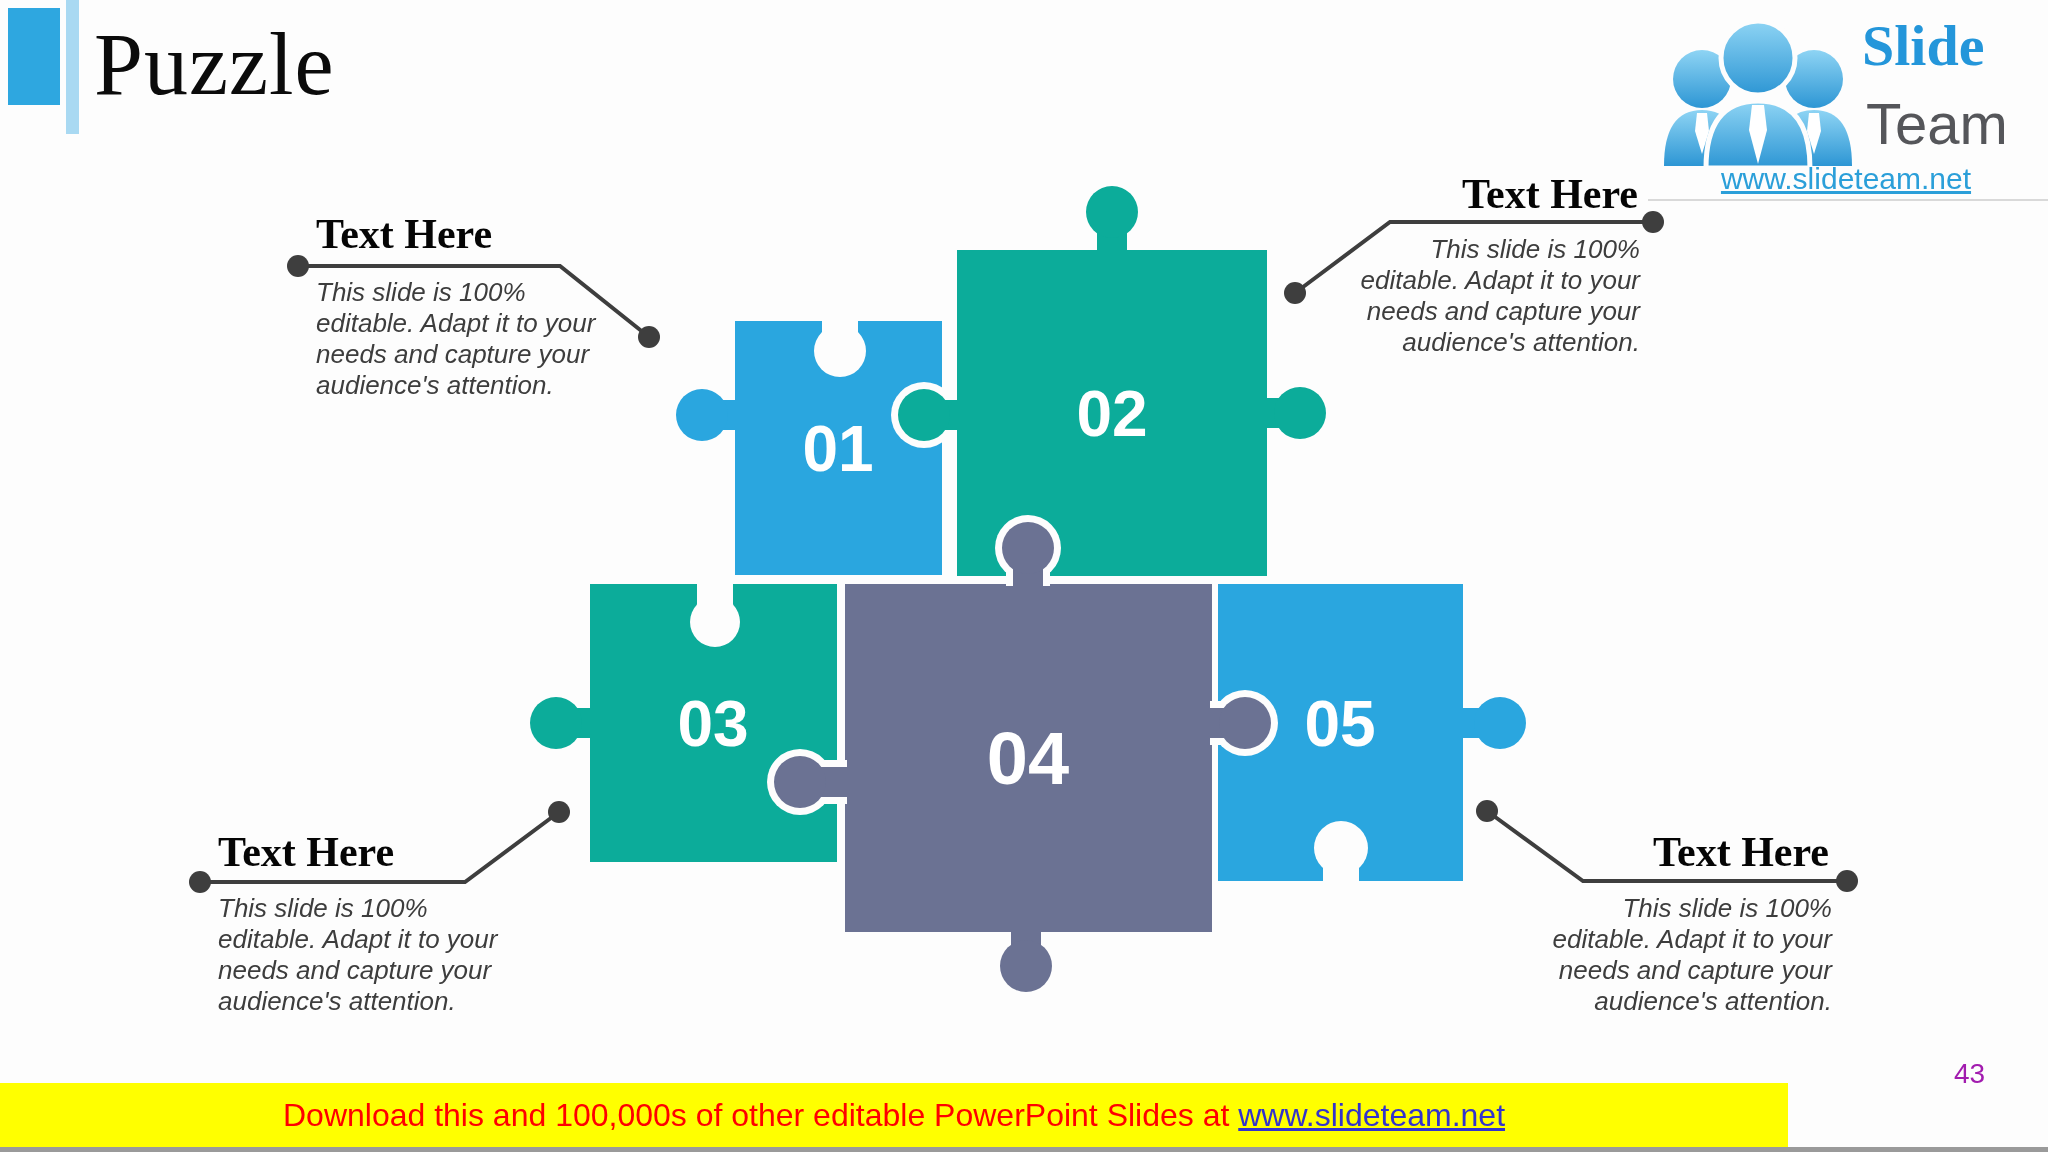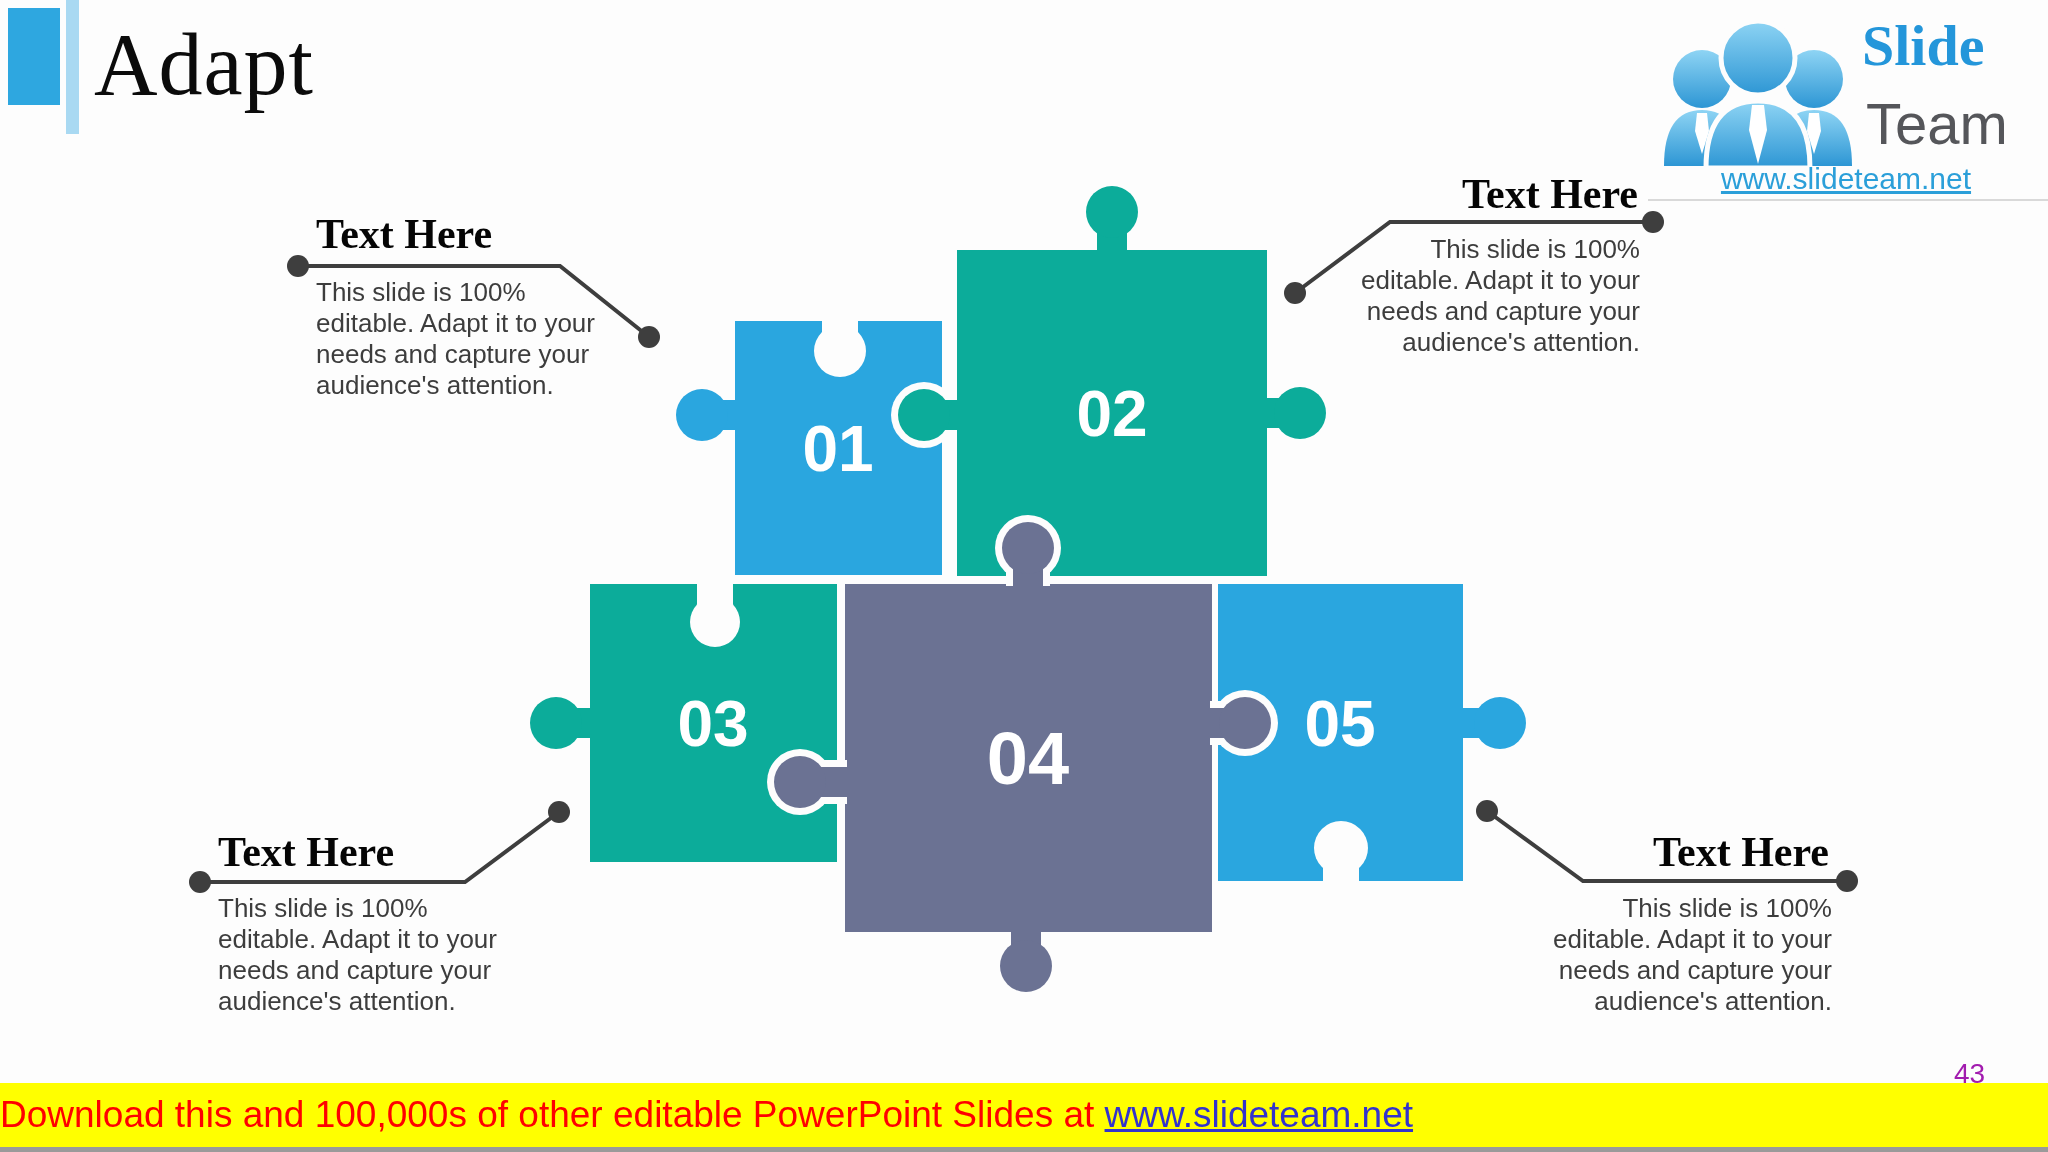--- a/index.html
+++ b/index.html
@@ -24,44 +24,44 @@
   }
   .logo-divider{position:absolute;left:1648px;top:199px;width:400px;height:2px;background:#d9d9d9;}
   
   .puzzle-svg{position:absolute;left:0;top:0;z-index:1;}
   
   .co-heading{
     position:absolute;font-family:"Liberation Serif",serif;font-weight:bold;
     font-size:42px;color:#050505;z-index:2;white-space:nowrap;
   }
   .co-body{
-    position:absolute;font-size:26px;line-height:31px;
+    position:absolute;font-size:26px;line-height:31px;font-style:italic;
     color:#3d3d3d;z-index:2;
   }
   .co-body span{display:block;}
   .align-right{text-align:right;}
   
   .page-number{position:absolute;left:1954px;top:1058px;font-size:28px;color:#a21caf;z-index:2;}
   
   .banner{
-    position:absolute;left:0;top:1083px;width:2048px;height:64px;background:#FFFF00;
-    z-index:5;line-height:64px;font-size:37px;color:#FF0000;white-space:nowrap;
+    position:absolute;left:0;top:1083px;width:1788px;height:64px;background:#FFFF00;
+    z-index:5;text-align:center;line-height:64px;font-size:32px;color:#FF0000;white-space:nowrap;
   }
   .banner-link{color:#3333CC;text-decoration:underline;cursor:pointer;}
   .bottom-strip{position:absolute;left:0;top:1147px;width:2048px;height:5px;background:#9a9a9a;z-index:5;}
   .num{font-family:"Liberation Sans",sans-serif;font-weight:bold;fill:#ffffff;}
 </style>
 </head>
 <body>
 
 <div class="slide">
 
   <div class="bar-dark"></div>
   <div class="bar-light"></div>
-  <div class="page-title">Adapt</div>
+  <div class="page-title">Puzzle</div>
 
   <svg class="logo-icons" width="212" height="168" viewBox="0 0 212 168">
     <defs>
       <linearGradient id="pg" x1="0" y1="0" x2="0" y2="1">
         <stop offset="0" stop-color="#8ED4F4"></stop>
           <stop offset="1" stop-color="#2D96D4"></stop>
       </linearGradient>
     </defs>
     <g>
       <circle cx="52" cy="75" r="29" fill="url(#pg)"></circle>

